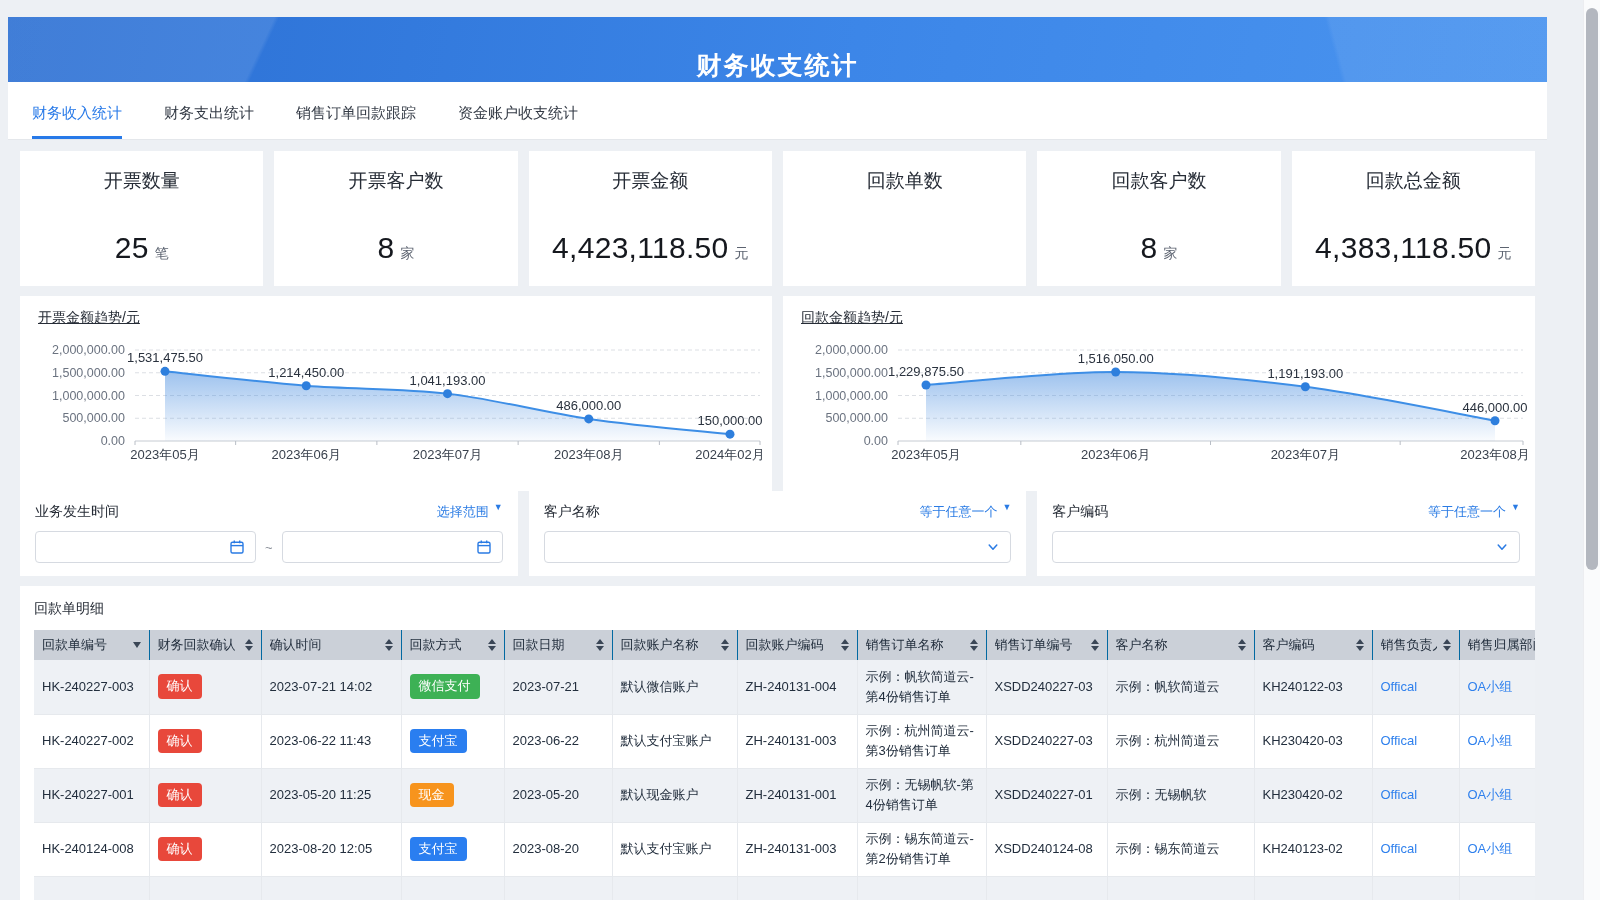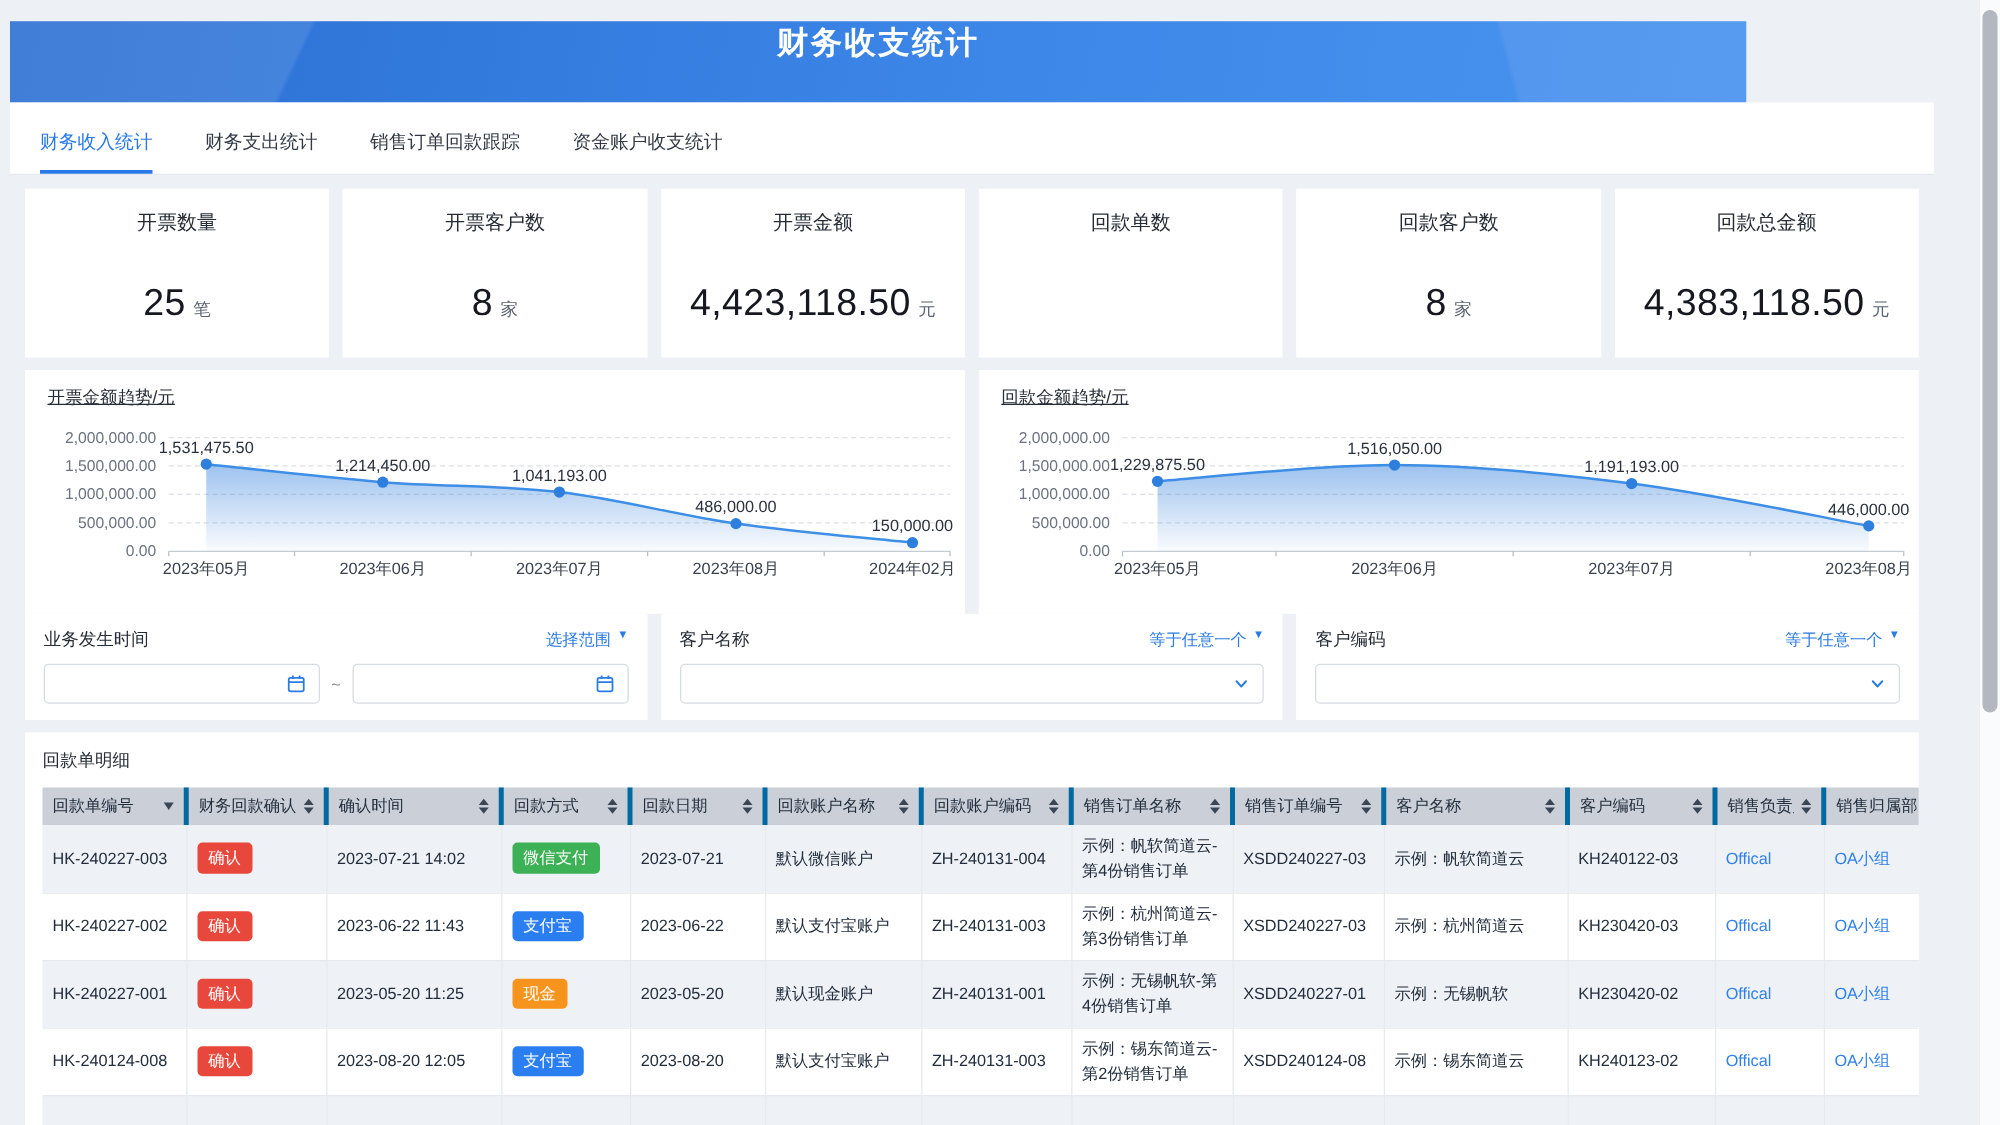--- a/index.html
+++ b/index.html
@@ -1,40 +1,40 @@
 <!DOCTYPE html>
 <html><head>
 <meta charset="utf-8">
 <style>
   * { margin:0; padding:0; }
   html,body { width:1600px; height:900px; overflow:hidden; }
   body { font-family:"Liberation Sans","DejaVu Sans",sans-serif; background:#edf0f4; }
   .page { position:relative; width:1600px; height:900px; background:#edf0f4; overflow:hidden; }
 
   
-  .banner { position:absolute; left:8px; top:17px; width:1389px; height:65px;
+  .banner { position:absolute; left:8px; top:17px; width:1539px; height:65px;
     background:
       linear-gradient(115deg, rgba(255,255,255,0.10) 0%, rgba(255,255,255,0.10) 17%, rgba(255,255,255,0) 17.3%),
       linear-gradient(255deg, rgba(255,255,255,0.07) 0%, rgba(255,255,255,0.07) 14%, rgba(255,255,255,0) 14.3%),
       linear-gradient(100deg,#2b6fd3 0%, #3c86e8 55%, #4a94ef 100%);
-    display:flex; align-items:flex-start; justify-content:center; }
+    display:flex; align-items:flex-end; justify-content:center; }
   .banner h1 { color:#fff; font-size:25px; font-weight:bold; letter-spacing:2px; }
 
   
   .tab-band { position:absolute; left:8px; top:82px; width:1539px; height:58px; background:#fff;
     border-bottom:1px solid #e4e7eb; box-sizing:border-box; display:flex; align-items:flex-end; padding-left:24px; }
   .tab { font-size:15px; color:#333a45; margin-right:42px; padding-bottom:16px; cursor:pointer; white-space:nowrap; }
   .tab.active { color:#2779e8; padding-bottom:13px; border-bottom:3px solid #2779e8; }
 
   
   .content { position:absolute; left:8px; top:140px; width:1539px; box-sizing:border-box; padding:11px 12px 0; }
 
   .stats-row { display:flex; gap:11px; height:135px; }
   .stat-card { flex:1; background:#fff; text-align:center; padding-top:17px; box-sizing:border-box; }
-  .stat-label { font-size:16px; color:#262c36; }
+  .stat-label { font-size:19px; color:#262c36; }
   .stat-value { margin-top:37px; }
   .stat-num { font-size:30px; color:#15181e; font-weight:500; letter-spacing:0.3px; }
   .stat-unit { font-size:14px; color:#5c6370; margin-left:6px; }
 
   .charts-row { display:flex; gap:11px; height:195px; margin-top:10px; }
   .chart-card { flex:1; background:#fff; position:relative; overflow:hidden; }
   .chart-title { position:absolute; left:18px; top:13px; font-size:14px; color:#262c36; z-index:2;text-decoration:underline; }
   .chart-svg { position:absolute; left:0; top:0; width:100%; height:100%; }
 
   .filters-row { display:flex; gap:11px; height:85px; margin-top:0; }
@@ -45,21 +45,21 @@
   .caret-down { font-size:9px; line-height:1; }
   .filter-inputs { display:flex; align-items:center; gap:9px; margin-top:10px; }
   .date-input,.select-input { flex:1; height:32px; border:1px solid #d6dae1; border-radius:4px; background:#fff;
     box-sizing:border-box; display:flex; align-items:center; justify-content:flex-end; padding:0 10px; cursor:pointer; }
   .tilde { color:#8a8f98; font-size:13px; }
 
   .table-card { margin-top:10px; background:#fff; box-sizing:border-box; padding:14px; height:330px; overflow:hidden; }
   .table-title { font-size:14px; color:#262c36; }
   table { border-collapse:collapse; table-layout:fixed; margin-top:12px; }
   th { background:#cbd0d8; height:30px; font-size:13px; font-weight:normal; color:#222e3d;
-    padding:0 8px; border-right:4px solid #0369a1; text-align:left; cursor:pointer; }
+    padding:0 8px; border-right:1px solid #0369a1; text-align:left; cursor:pointer; }
   th:last-child { border-right:none; }
   .th-inner { display:flex; align-items:center; width:100%; }
   .th-label { white-space:nowrap; overflow:hidden; }
   .sort-icon { margin-left:auto; display:inline-flex; flex-direction:column; gap:2px; padding-left:6px; }
   .sort-icon i { display:block; width:0; height:0; border-left:4px solid transparent; border-right:4px solid transparent; }
   .sort-icon .up { border-bottom:5px solid #3a4656; }
   .sort-icon .dn { border-top:5px solid #3a4656; }
   .filter-icon { margin-left:auto; width:0; height:0; border-left:4px solid transparent; border-right:4px solid transparent;
     border-top:6px solid #3a4656; }
   td { height:54px; box-sizing:border-box; font-size:13px; color:#222e3d; padding:6px 8px; vertical-align:middle;

